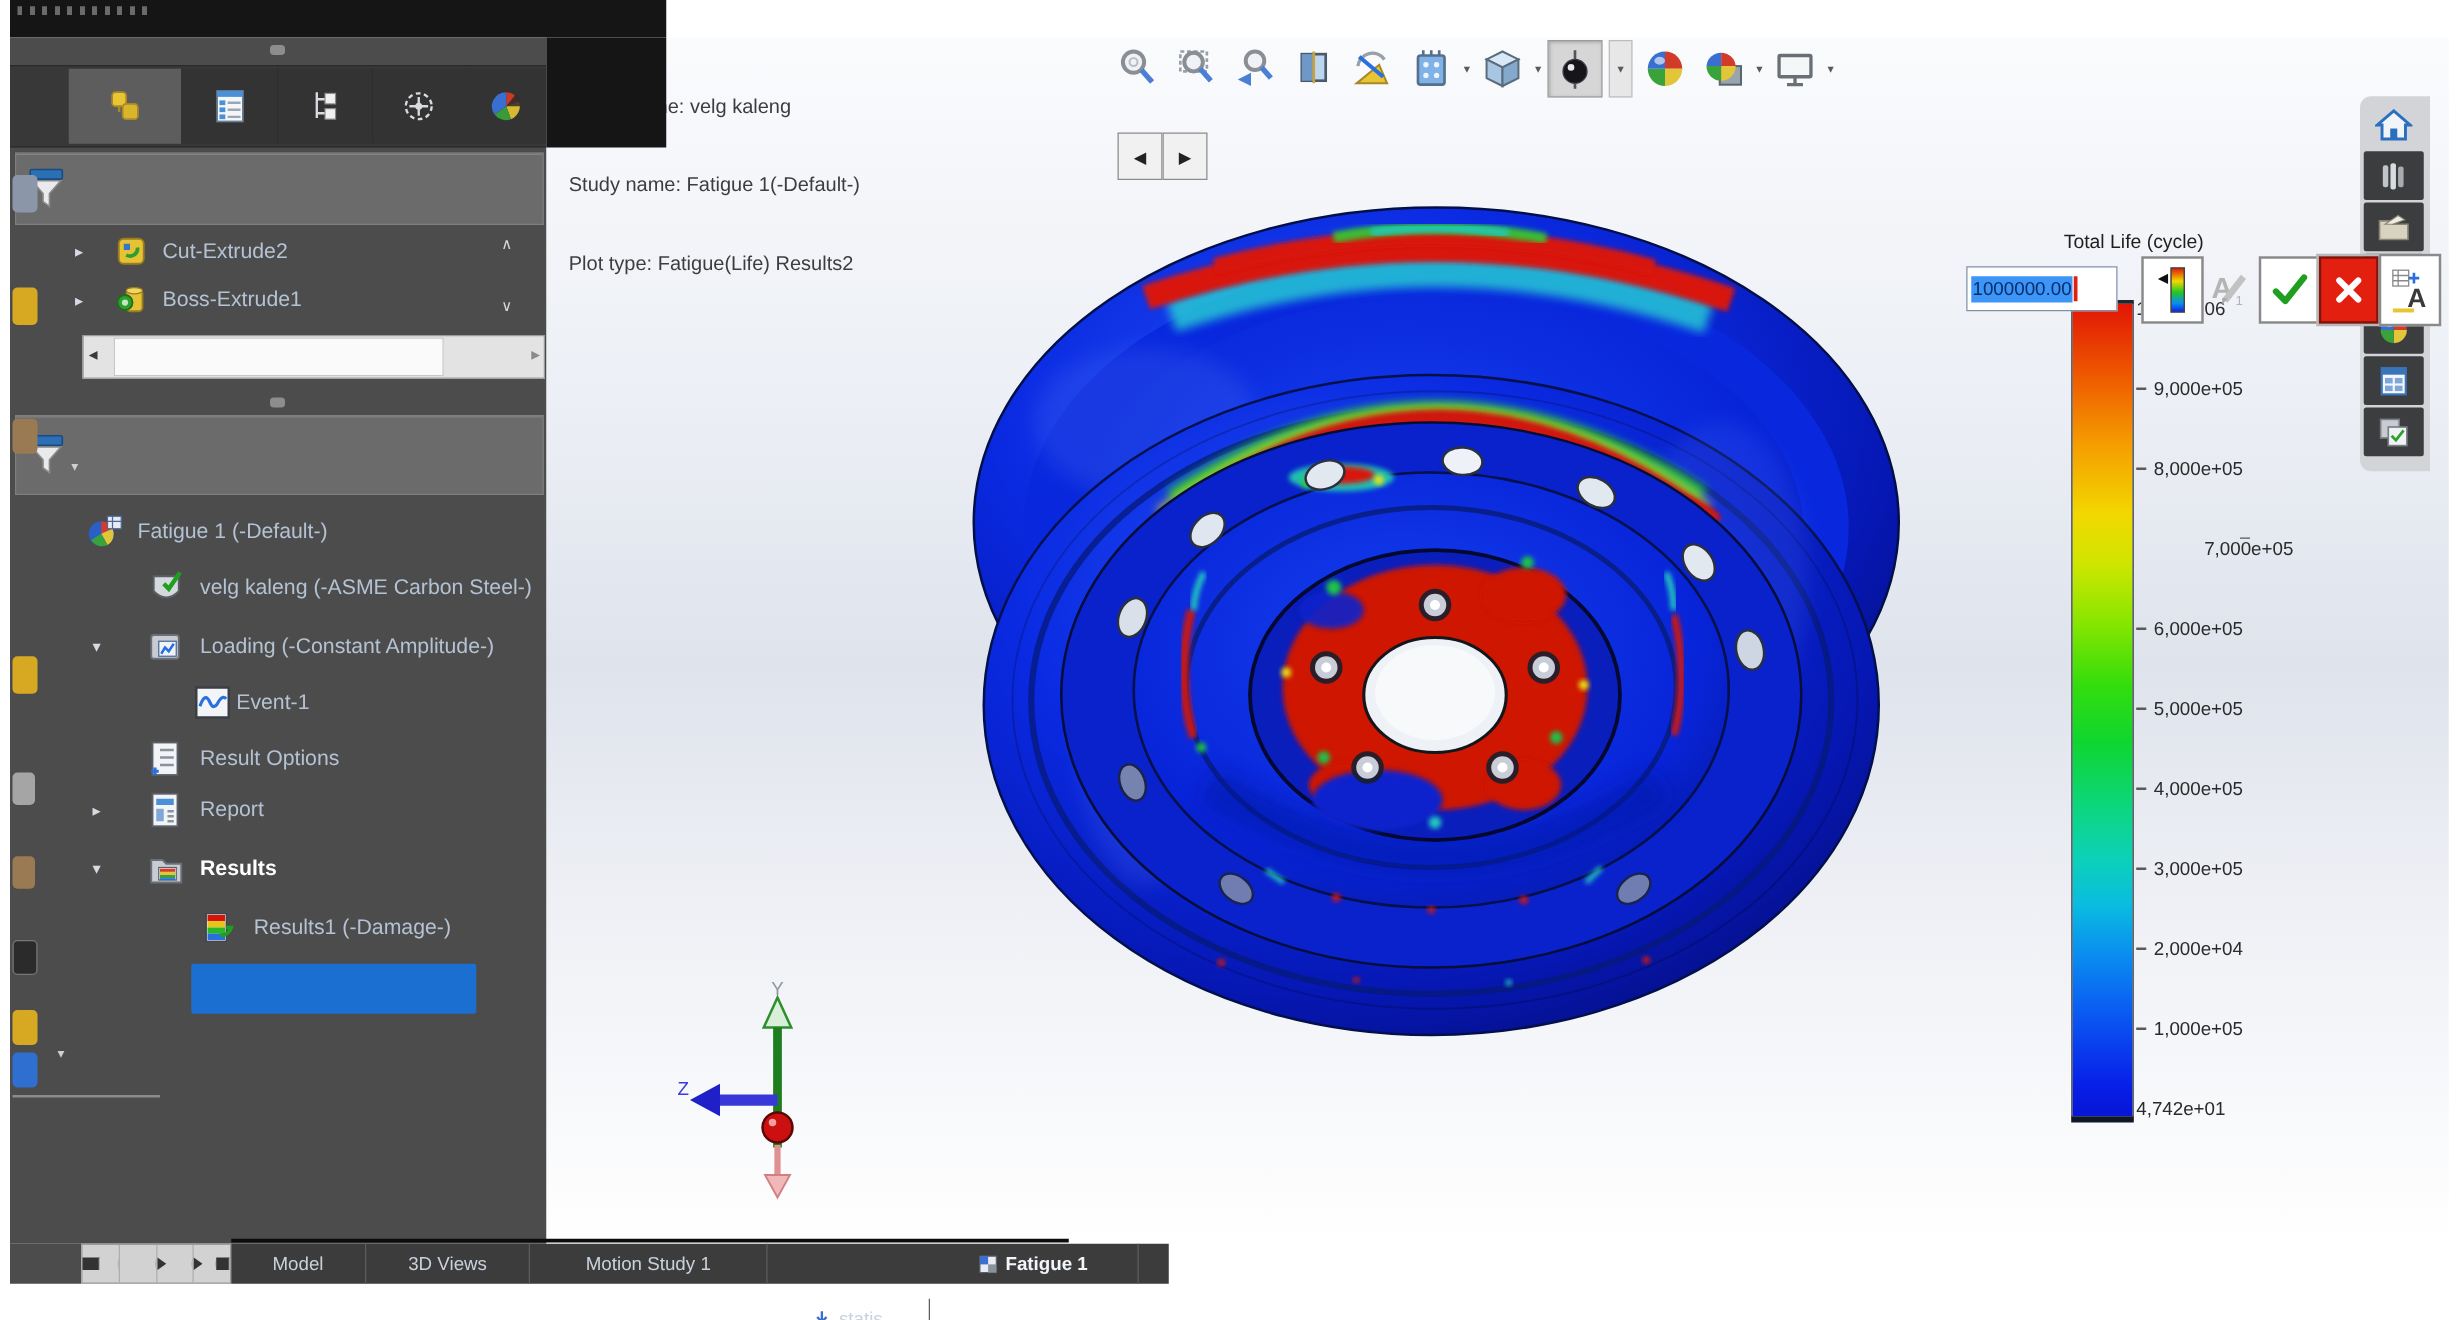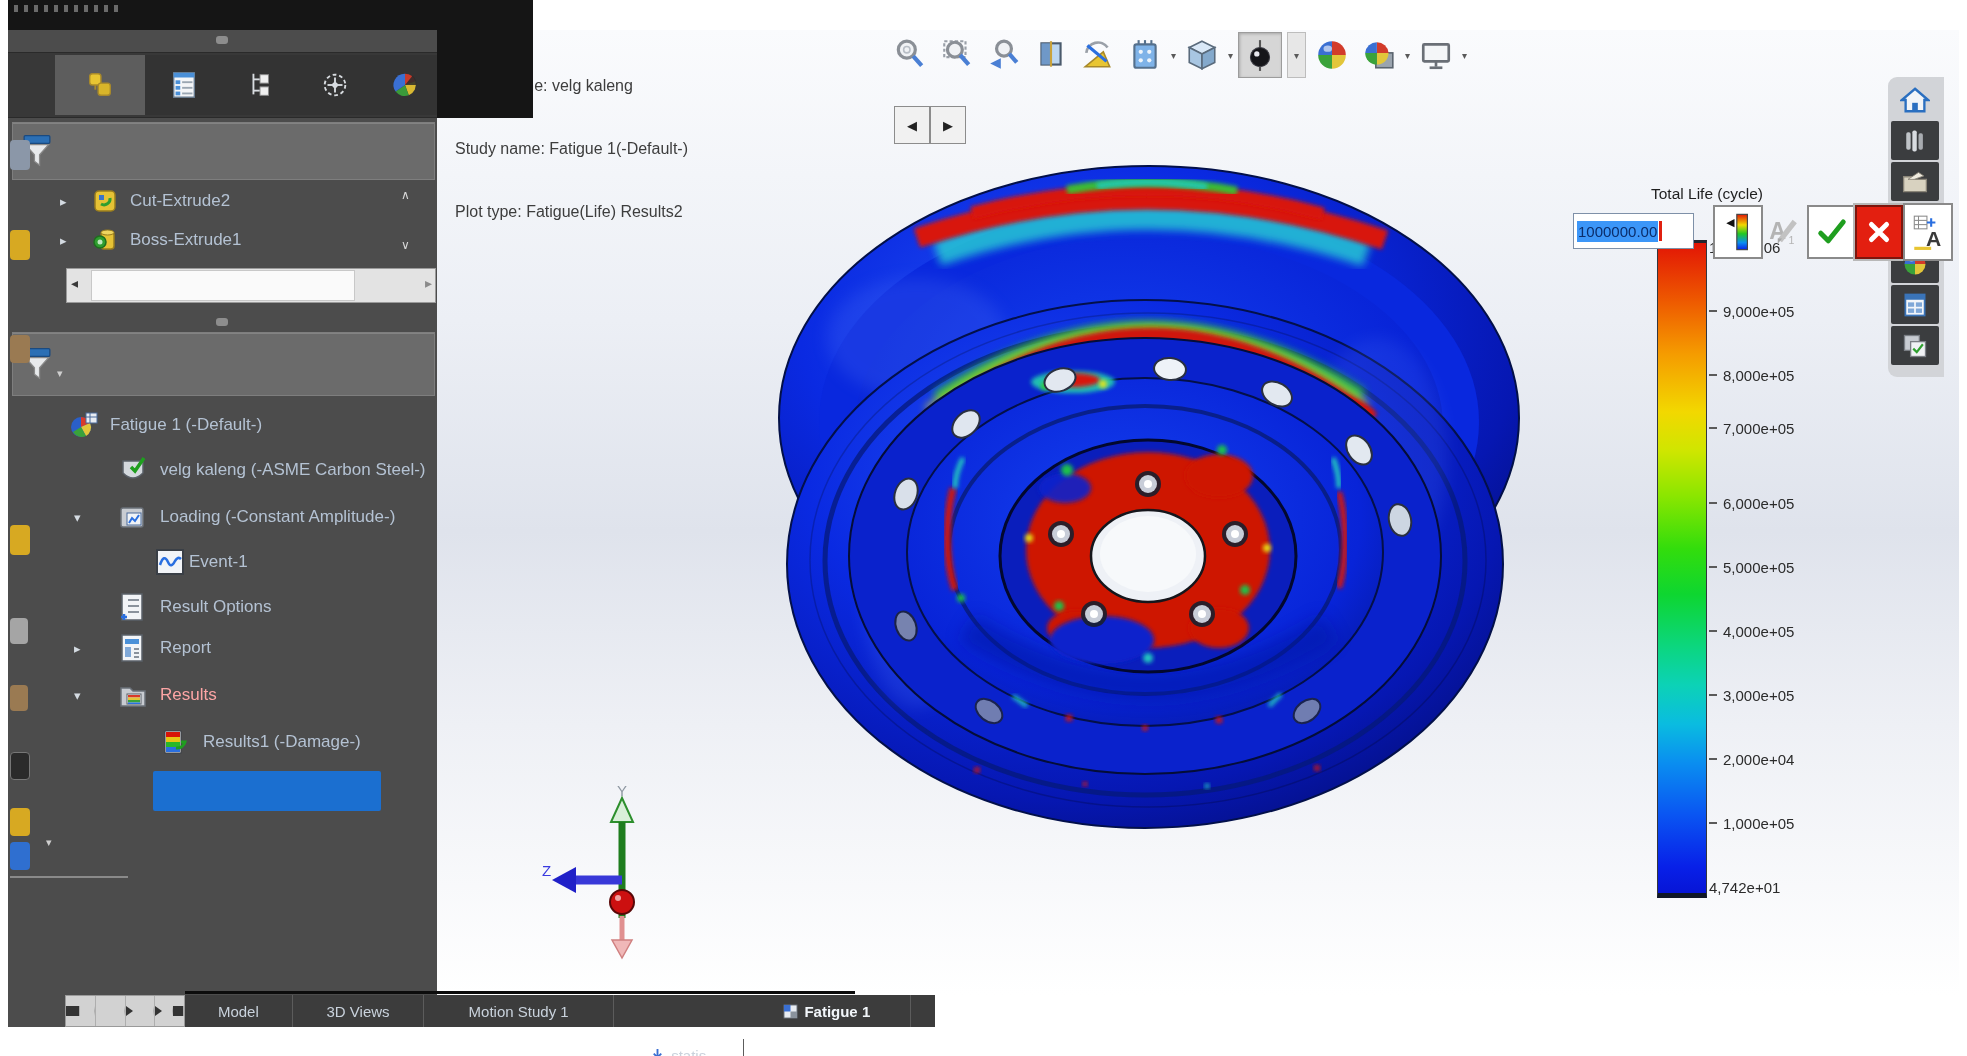--- a/index.html
+++ b/index.html
@@ -13,21 +13,21 @@
   .panel-tabs{left:0;top:22px;width:429px;height:64px;background:#383838;border-top:1px solid #2a2a2a;border-bottom:1px solid #2a2a2a;}
   .ptab{position:absolute;top:2px;height:60px;background:#333333;border-right:1px solid #252525;display:flex;align-items:center;justify-content:center;}
   .ptab.active{background:#5d5d5d;}
   .tab-arrows{position:absolute;left:457px;top:76px;width:72px;height:38px;display:flex;}
   .tab-arrows span{flex:1;background:#f1f1f1;border:1px solid #8c8c8c;display:flex;align-items:center;justify-content:center;color:#222;font-size:13px;}
   .filter-row{left:4px;width:421px;background:#6b6b6b;border:1px solid #7e7e7e;box-shadow:inset 0 1px 0 #838383;display:flex;align-items:center;}
   .frow,.srow{position:absolute;left:0;width:100%;height:34px;}
   .exp{position:absolute;top:50%;transform:translateY(-50%);color:#d4dbe2;font-size:13px;}
   .ticon{position:absolute;top:50%;transform:translateY(-50%);display:flex;}
   .tlabel{position:absolute;top:50%;transform:translateY(-50%);white-space:nowrap;color:#b4c2d3;font-size:17px;}
-  .tlabel.bold{font-weight:normal;color:#fca5a5;}
+  .tlabel.bold{font-weight:bold;color:#ffffff;}
   .sel-box{left:145px;width:228px;height:40px;background:#1b6fd0;border-radius:2px;}
   .sel-label{color:#ffffff !important;font-weight:bold;}
   .hscroll{left:58px;top:238px;width:368px;height:33px;background:#e3e3e3;border:1px solid #9a9a9a;}
   .hthumb{position:absolute;left:24px;top:1px;width:262px;height:29px;background:#fafafa;border:1px solid #c8c8c8;}
   .chev{position:absolute;color:#d8d8d8;font-size:12px;left:393px;}
   .strip-frag{position:absolute;border-radius:4px;}
   
   .viewport{left:437px;top:30px;width:1522px;height:965px;background:linear-gradient(180deg,#fafbfd 0%,#eceff5 30%,#dfe3ec 52%,#eef0f5 72%,#ffffff 100%);}
   .tab-notch{left:437px;top:30px;width:96px;height:88px;background:#151515;}
   .model-info{left:18px;top:3px;color:#3d3d3d;font-size:16px;line-height:21px;white-space:pre;}
@@ -378,21 +378,21 @@
           <span class="ticklab">1,000e+06</span>
         </div>
       <div class="tickrow" style="top:117px;">
           <span class="tickdash"></span>
           <span class="ticklab">9,000e+05</span>
         </div>
       <div class="tickrow" style="top:181px;">
           <span class="tickdash"></span>
           <span class="ticklab">8,000e+05</span>
         </div>
-      <div class="tickrow" style="top:234px;">
+      <div class="tickrow" style="top:245px;flex-direction:column;">
           <span class="tickdash"></span>
           <span class="ticklab">7,000e+05</span>
         </div>
       <div class="tickrow" style="top:309px;">
           <span class="tickdash"></span>
           <span class="ticklab">6,000e+05</span>
         </div>
       <div class="tickrow" style="top:373px;">
           <span class="tickdash"></span>
           <span class="ticklab">5,000e+05</span>

